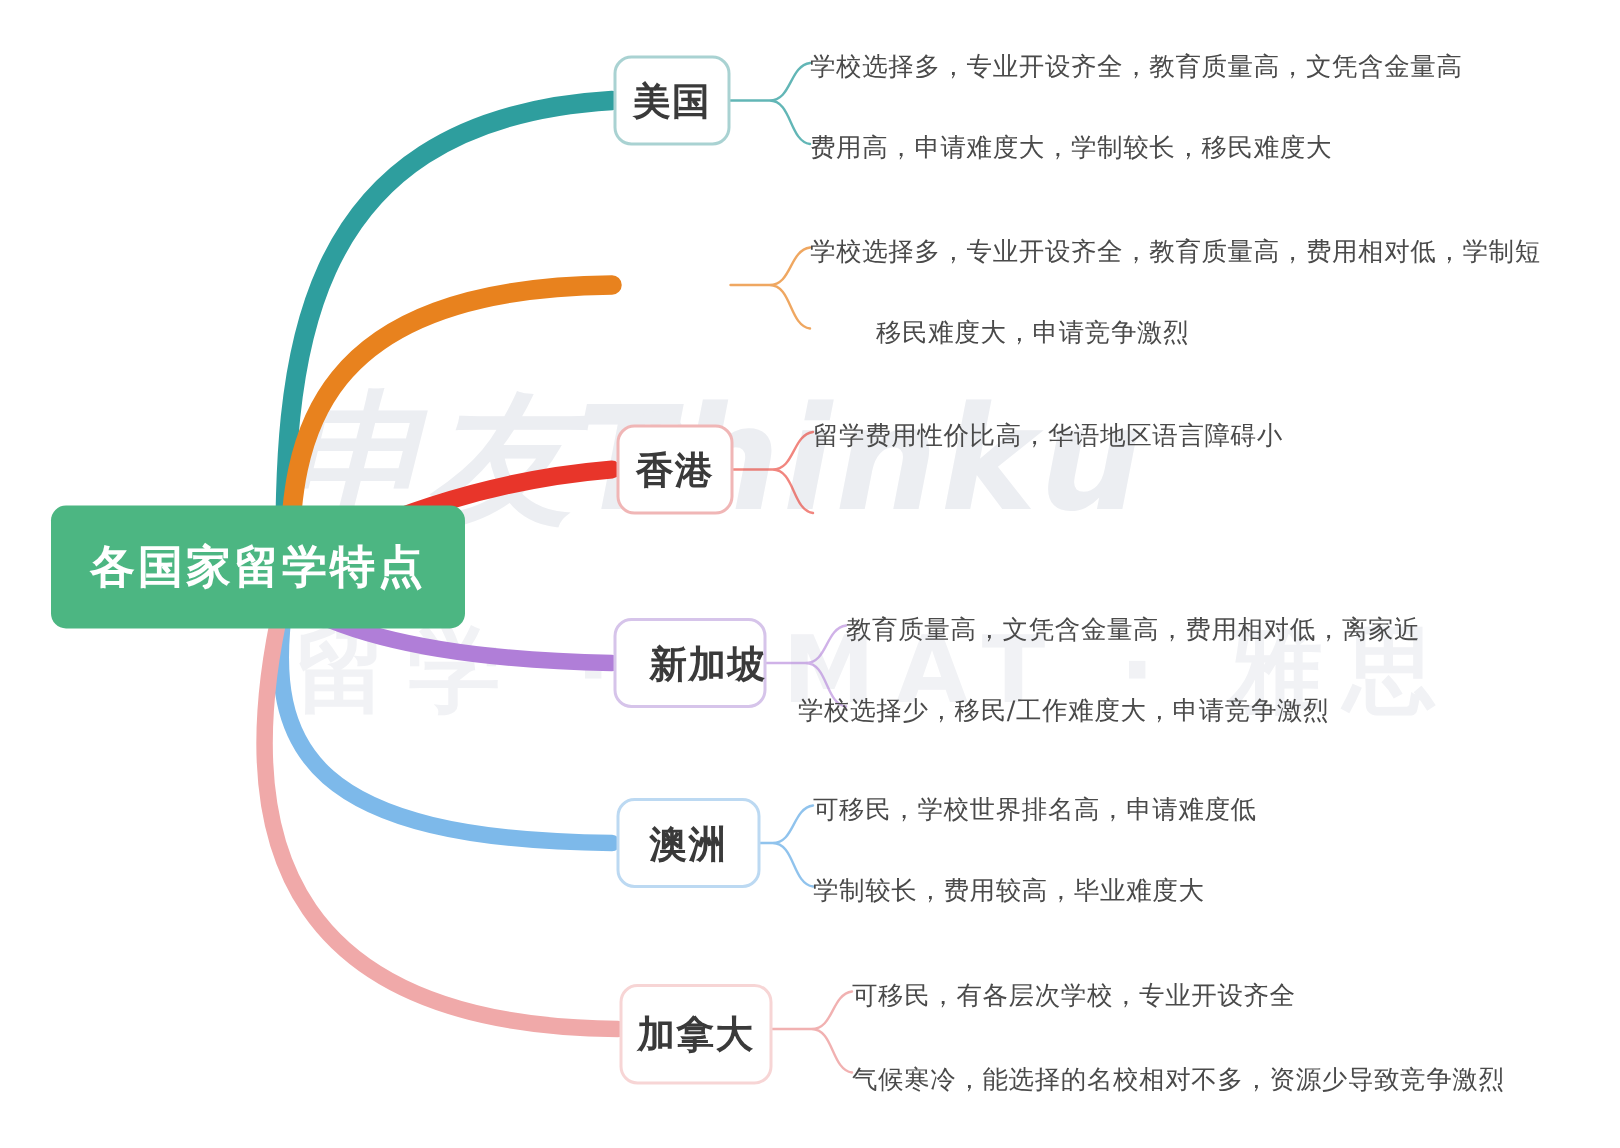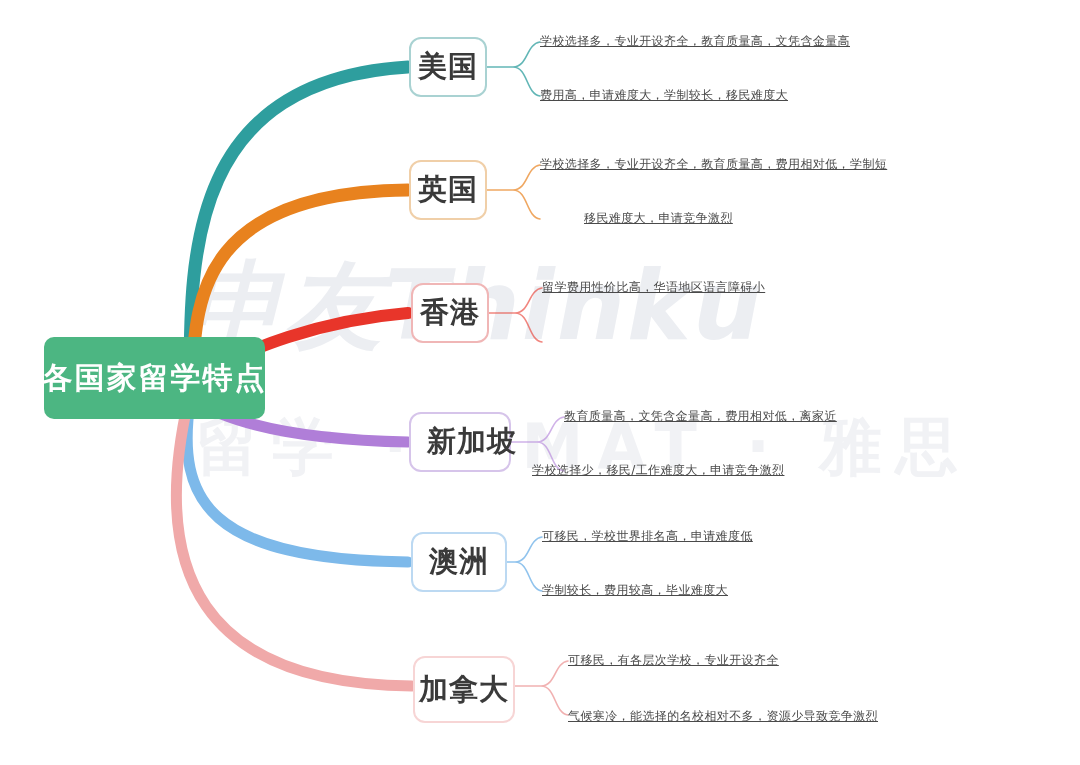--- a/index.html
+++ b/index.html
@@ -68,23 +68,23 @@
   }
   
   #links {
     position: absolute;
     left: 0; top: 0;
     z-index: 2;
   }
   
   #root-node {
     position: absolute;
-    left: 44px;
+    left: 34px;
     top: 337px;
-    width: 221px;
+    width: 276px;
     height: 82px;
     background: #4cb682;
     border-radius: 10px;
     z-index: 4;
     display: flex;
     align-items: center;
     justify-content: center;
   }
   #root-node .root-label {
     color: #ffffff;
@@ -99,35 +99,34 @@
     background: #ffffff;
     border: 2px solid #cccccc;
     border-radius: 12px;
     z-index: 5;
     display: flex;
     align-items: center;
     justify-content: center;
     box-sizing: border-box;
   }
   .node .node-label {
-    font-size: 29px;
+    font-size: 25px;
     font-weight: bold;
     color: #3a3a3a;
     letter-spacing: 1px;
     white-space: nowrap;
   }
   
   .leaf {
     position: absolute;
-    font-size: 12px;
+    font-size: 17px;
     color: #4a4a4a;
     white-space: nowrap;
     z-index: 5;
     letter-spacing: 0.4px;
-    text-decoration: underline;
   }
 </style>
 </head>
 <body>
 
 <div id="stage">
 
   <div id="watermark">
     <div class="wm-main">申友Thinku</div>
     <div class="wm-reg">®</div>
@@ -161,23 +160,20 @@
     </g>
   </svg>
 
   <div id="root-node">
     <span class="root-label">各国家留学特点</span>
   </div>
 
   <div class="node" style="left:409px; top:37px; width:78px; height:60px; border-color:#a9d2d2;">
     <span class="node-label">美国</span>
   </div>
-  <div class="node" style="left:409px; top:160px; width:78px; height:60px; border-color:#f0cfa8;">
-    <span class="node-label">英国</span>
-  </div>
   <div class="node" style="left:411px; top:283px; width:78px; height:60px; border-color:#f0b6b6;">
     <span class="node-label">香港</span>
   </div>
   <div class="node" style="left:409px; top:412px; width:102px; height:60px; border-color:#d6c4ea;padding-left:24px;">
     <span class="node-label">新加坡</span>
   </div>
   <div class="node" style="left:411px; top:532px; width:96px; height:60px; border-color:#bcd9f2;">
     <span class="node-label">澳洲</span>
   </div>
   <div class="node" style="left:413px; top:656px; width:102px; height:67px; border-color:#f7d5d5;">

